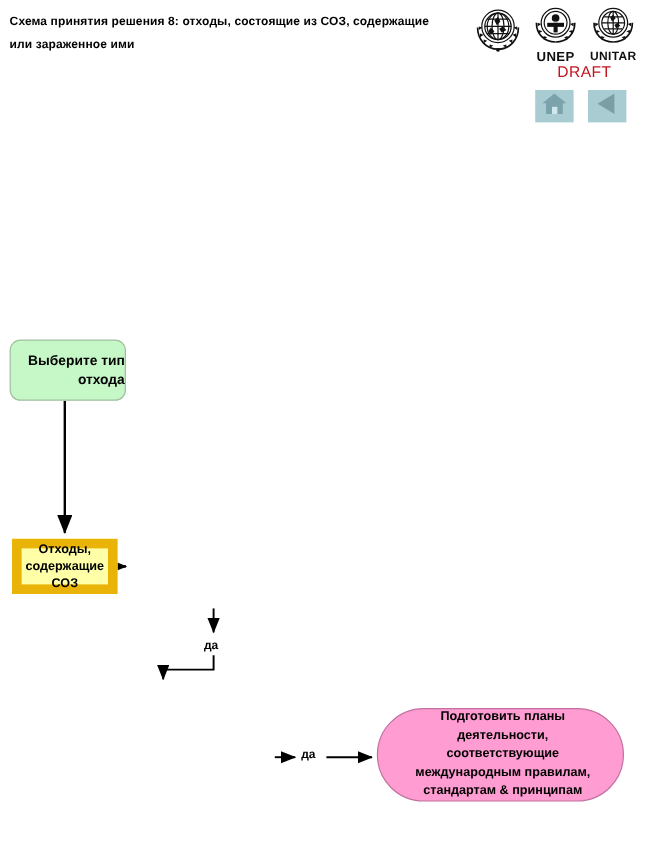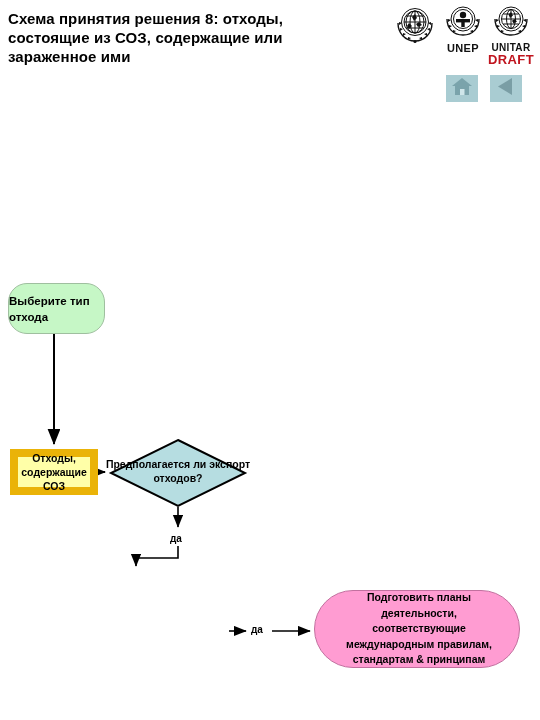--- a/index.html
+++ b/index.html
@@ -8,54 +8,54 @@
     background:#ffffff;
     font-family:"Liberation Sans", sans-serif;
     overflow:hidden;
     position:relative;
   }
   #stage{position:absolute;left:0;top:0;width:540px;height:720px;}
 
   
   .title{
     position:absolute;left:8px;top:9px;width:350px;
-    font-size:15px;font-weight:bold;color:#000;
+    font-size:10px;font-weight:bold;color:#000;
     line-height:19px;letter-spacing:0.1px;
   }
   .logos{position:absolute;left:390px;top:2px;width:148px;height:56px;}
   .emblem{position:absolute;top:0;width:46px;height:46px;}
   .emblem svg{display:block;}
   .emb1{left:2px;}
   .emb2{left:50px;}
   .emb3{left:98px;}
   .emblem-label{
     position:absolute;top:40px;width:46px;text-align:center;
     font-size:11px;font-weight:bold;color:#111;
     font-family:Liberation Sans, sans-serif;letter-spacing:0.3px;
   }
   .lbl2{left:50px;}
   .lbl3{left:98px;font-family:"Liberation Sans",sans-serif;font-size:10px;}
   .draft{
-    position:absolute;left:440px;top:52px;width:94px;text-align:right;
-    font-size:13px;font-weight:bold;color:#c0141e;letter-spacing:0.4px;
+    position:absolute;left:440px;top:52px;width:94px;text-align:center;
+    font-size:13px;font-weight:normal;color:#c0141e;letter-spacing:0.4px;
   }
   .navbtn{
     position:absolute;width:32px;height:27px;background:#a9ccd2;
     display:flex;align-items:center;justify-content:center;cursor:pointer;
   }
   .nav-home{left:446px;top:75px;}
   .nav-back{left:490px;top:75px;}
 
   
   .shape{position:absolute;box-sizing:border-box;}
 
   .node-start{
     left:8px;top:283px;width:97px;height:51px;
-    background:#c6f7c6;border:1px solid #9fbf9f;border-radius:19px;
-    display:flex;align-items:center;justify-content:center;text-align:left;
+    background:#c6f7c6;border:1px solid #9fbf9f;border-radius:9px;
+    display:flex;align-items:center;justify-content:center;text-align:right;
   }
   .node-start .txt{
     font-size:11.5px;font-weight:bold;color:#000;line-height:16px;
   }
 
   .node-waste{
     left:10px;top:449px;width:88px;height:46px;
     background:#ffffa8;border:8px solid #eab308;
     display:flex;align-items:center;justify-content:center;text-align:center;
   }
@@ -239,26 +239,20 @@
   </svg>
 
   <div class="shape node-start">
     <span class="txt">Выберите тип отхода</span>
   </div>
 
   <div class="shape node-waste">
     <span class="txt">Отходы, содержащие СОЗ</span>
   </div>
 
-  <div class="diamond dia-export">
-    <svg width="136" height="68" viewBox="0 0 136 68">
-      <polygon points="68,1 135,34 68,67 1,34" fill="#b6dde1" stroke="#000" stroke-width="2"></polygon>
-    </svg>
-    <div class="dtext">Предполагается ли экспорт отходов?</div>
-  </div>
 
 
   <div class="shape node-plan">
     <span class="txt">Подготовить планы деятельности, соответствующие международным правилам, стандартам &amp; принципам</span>
   </div>
 
   <div class="edge-label lbl-yes1">да</div>
   <div class="edge-label lbl-yes2">да</div>
 
 </div>

